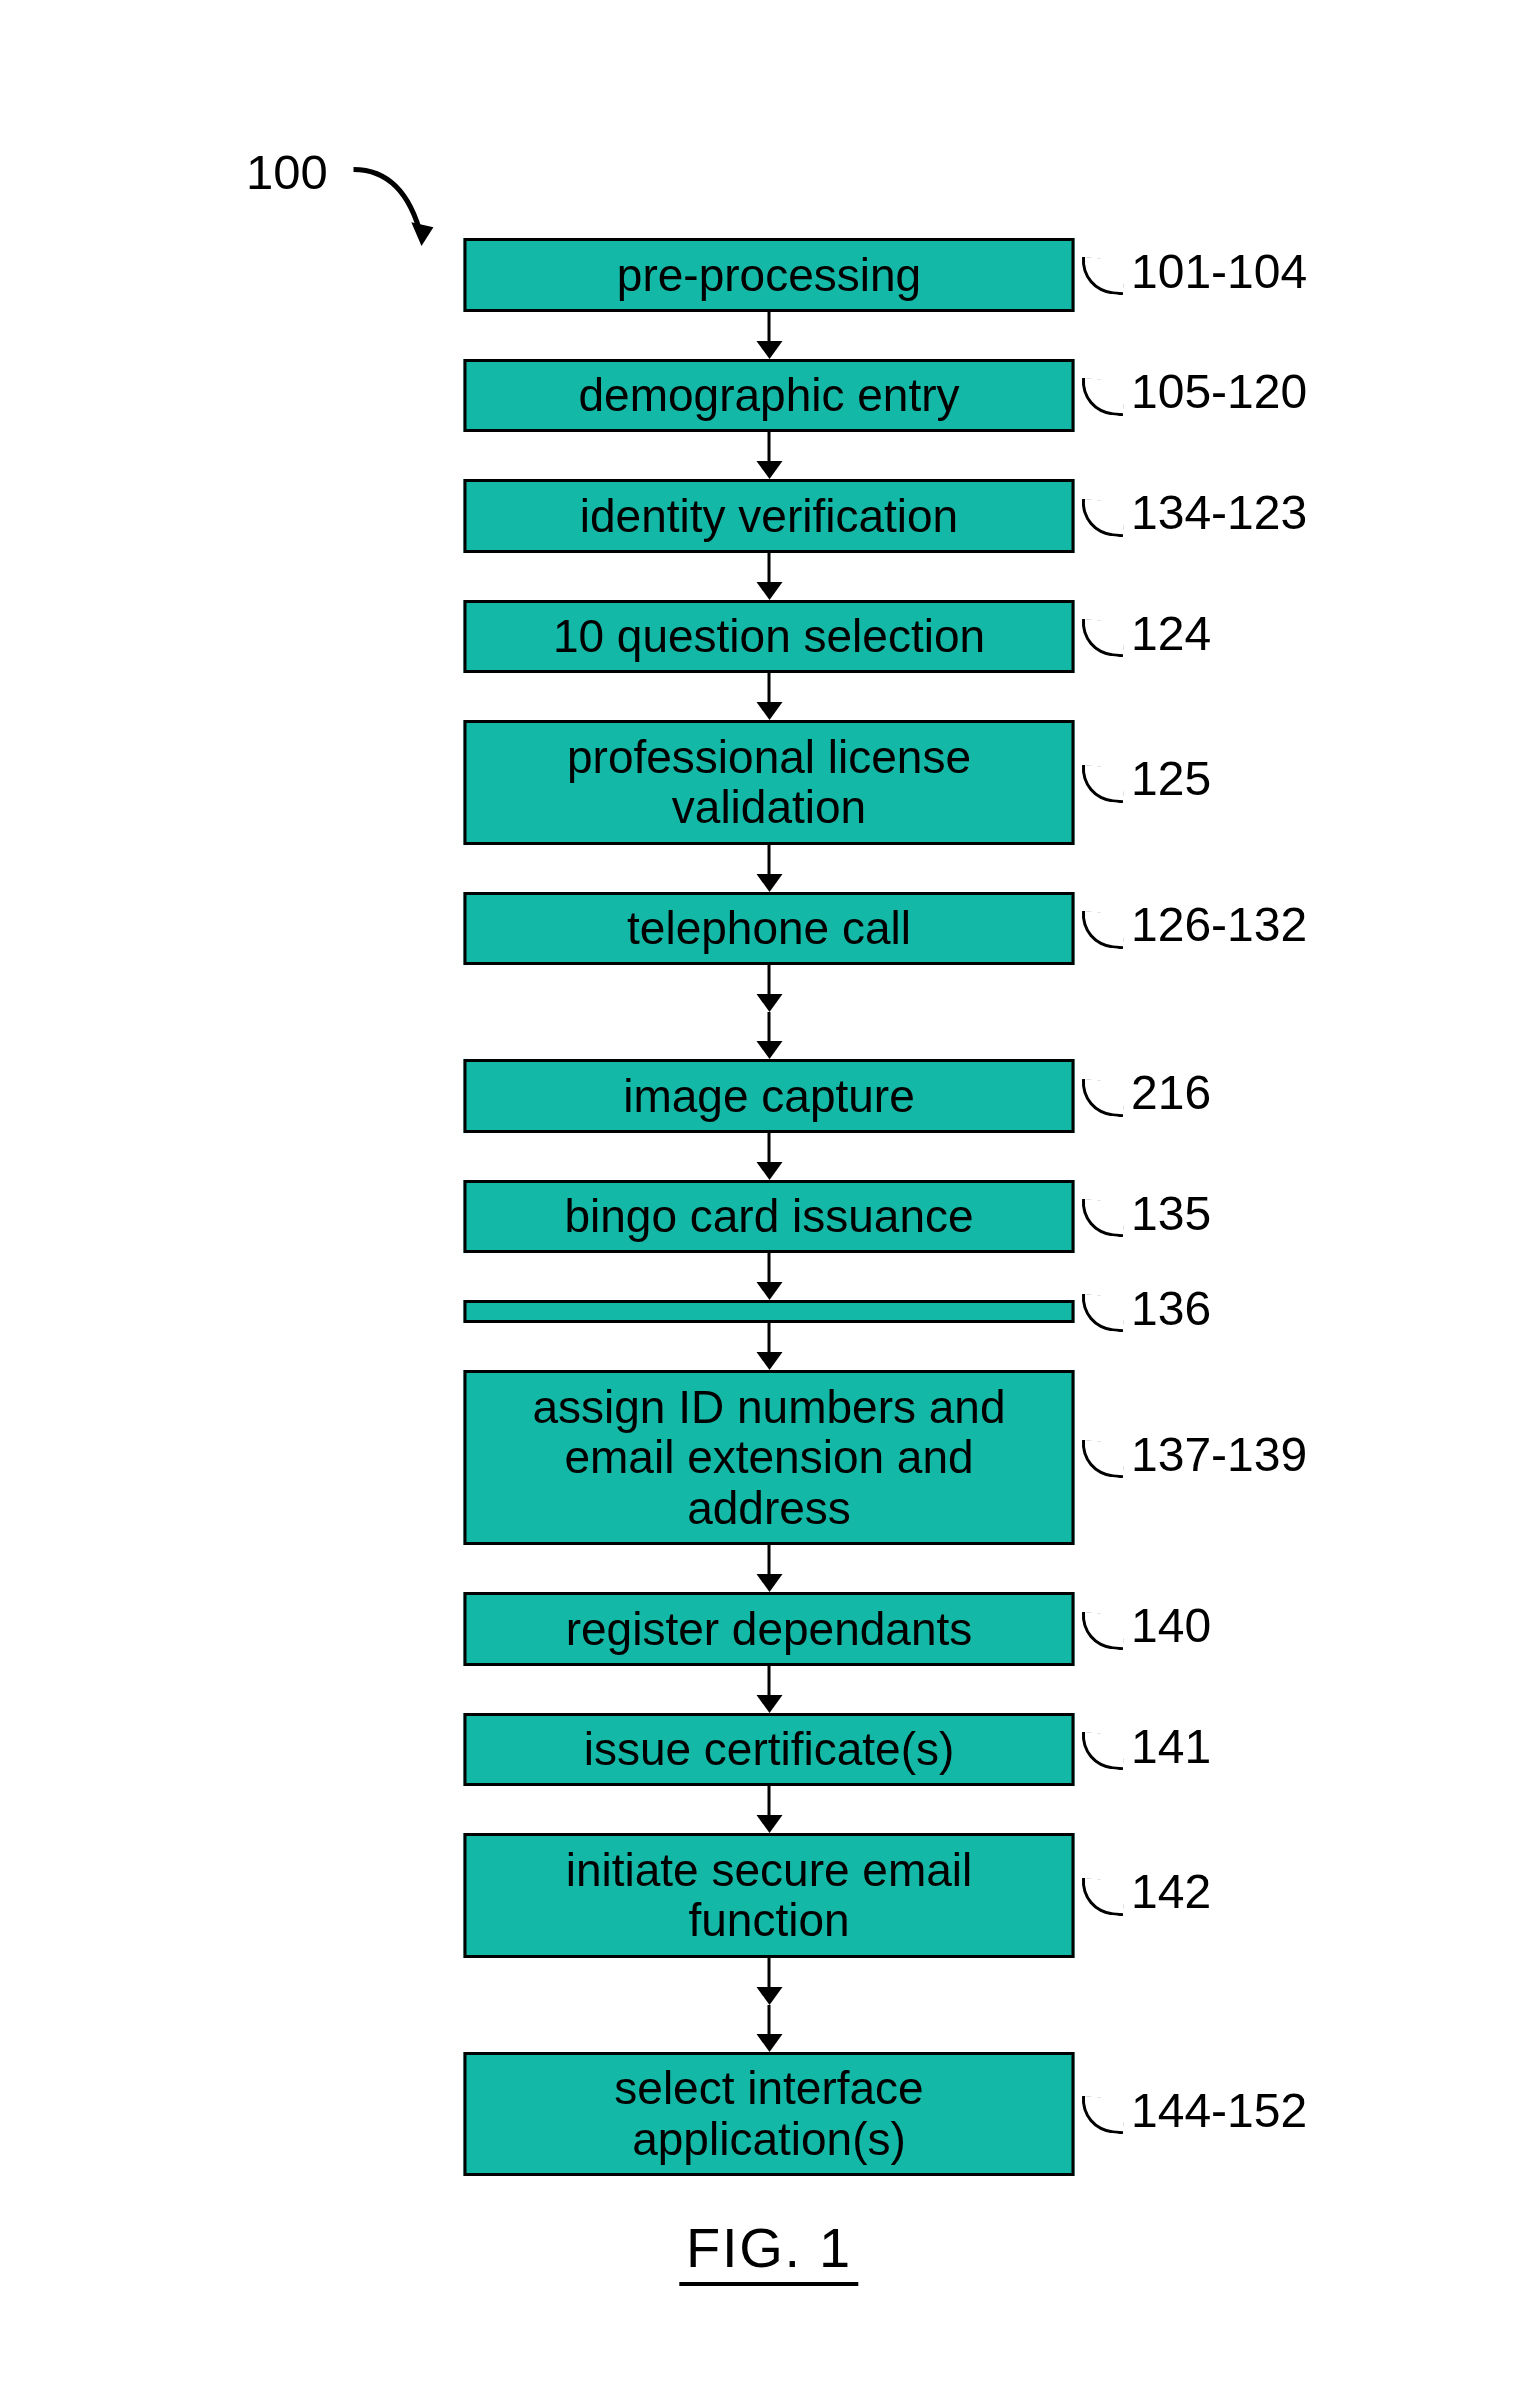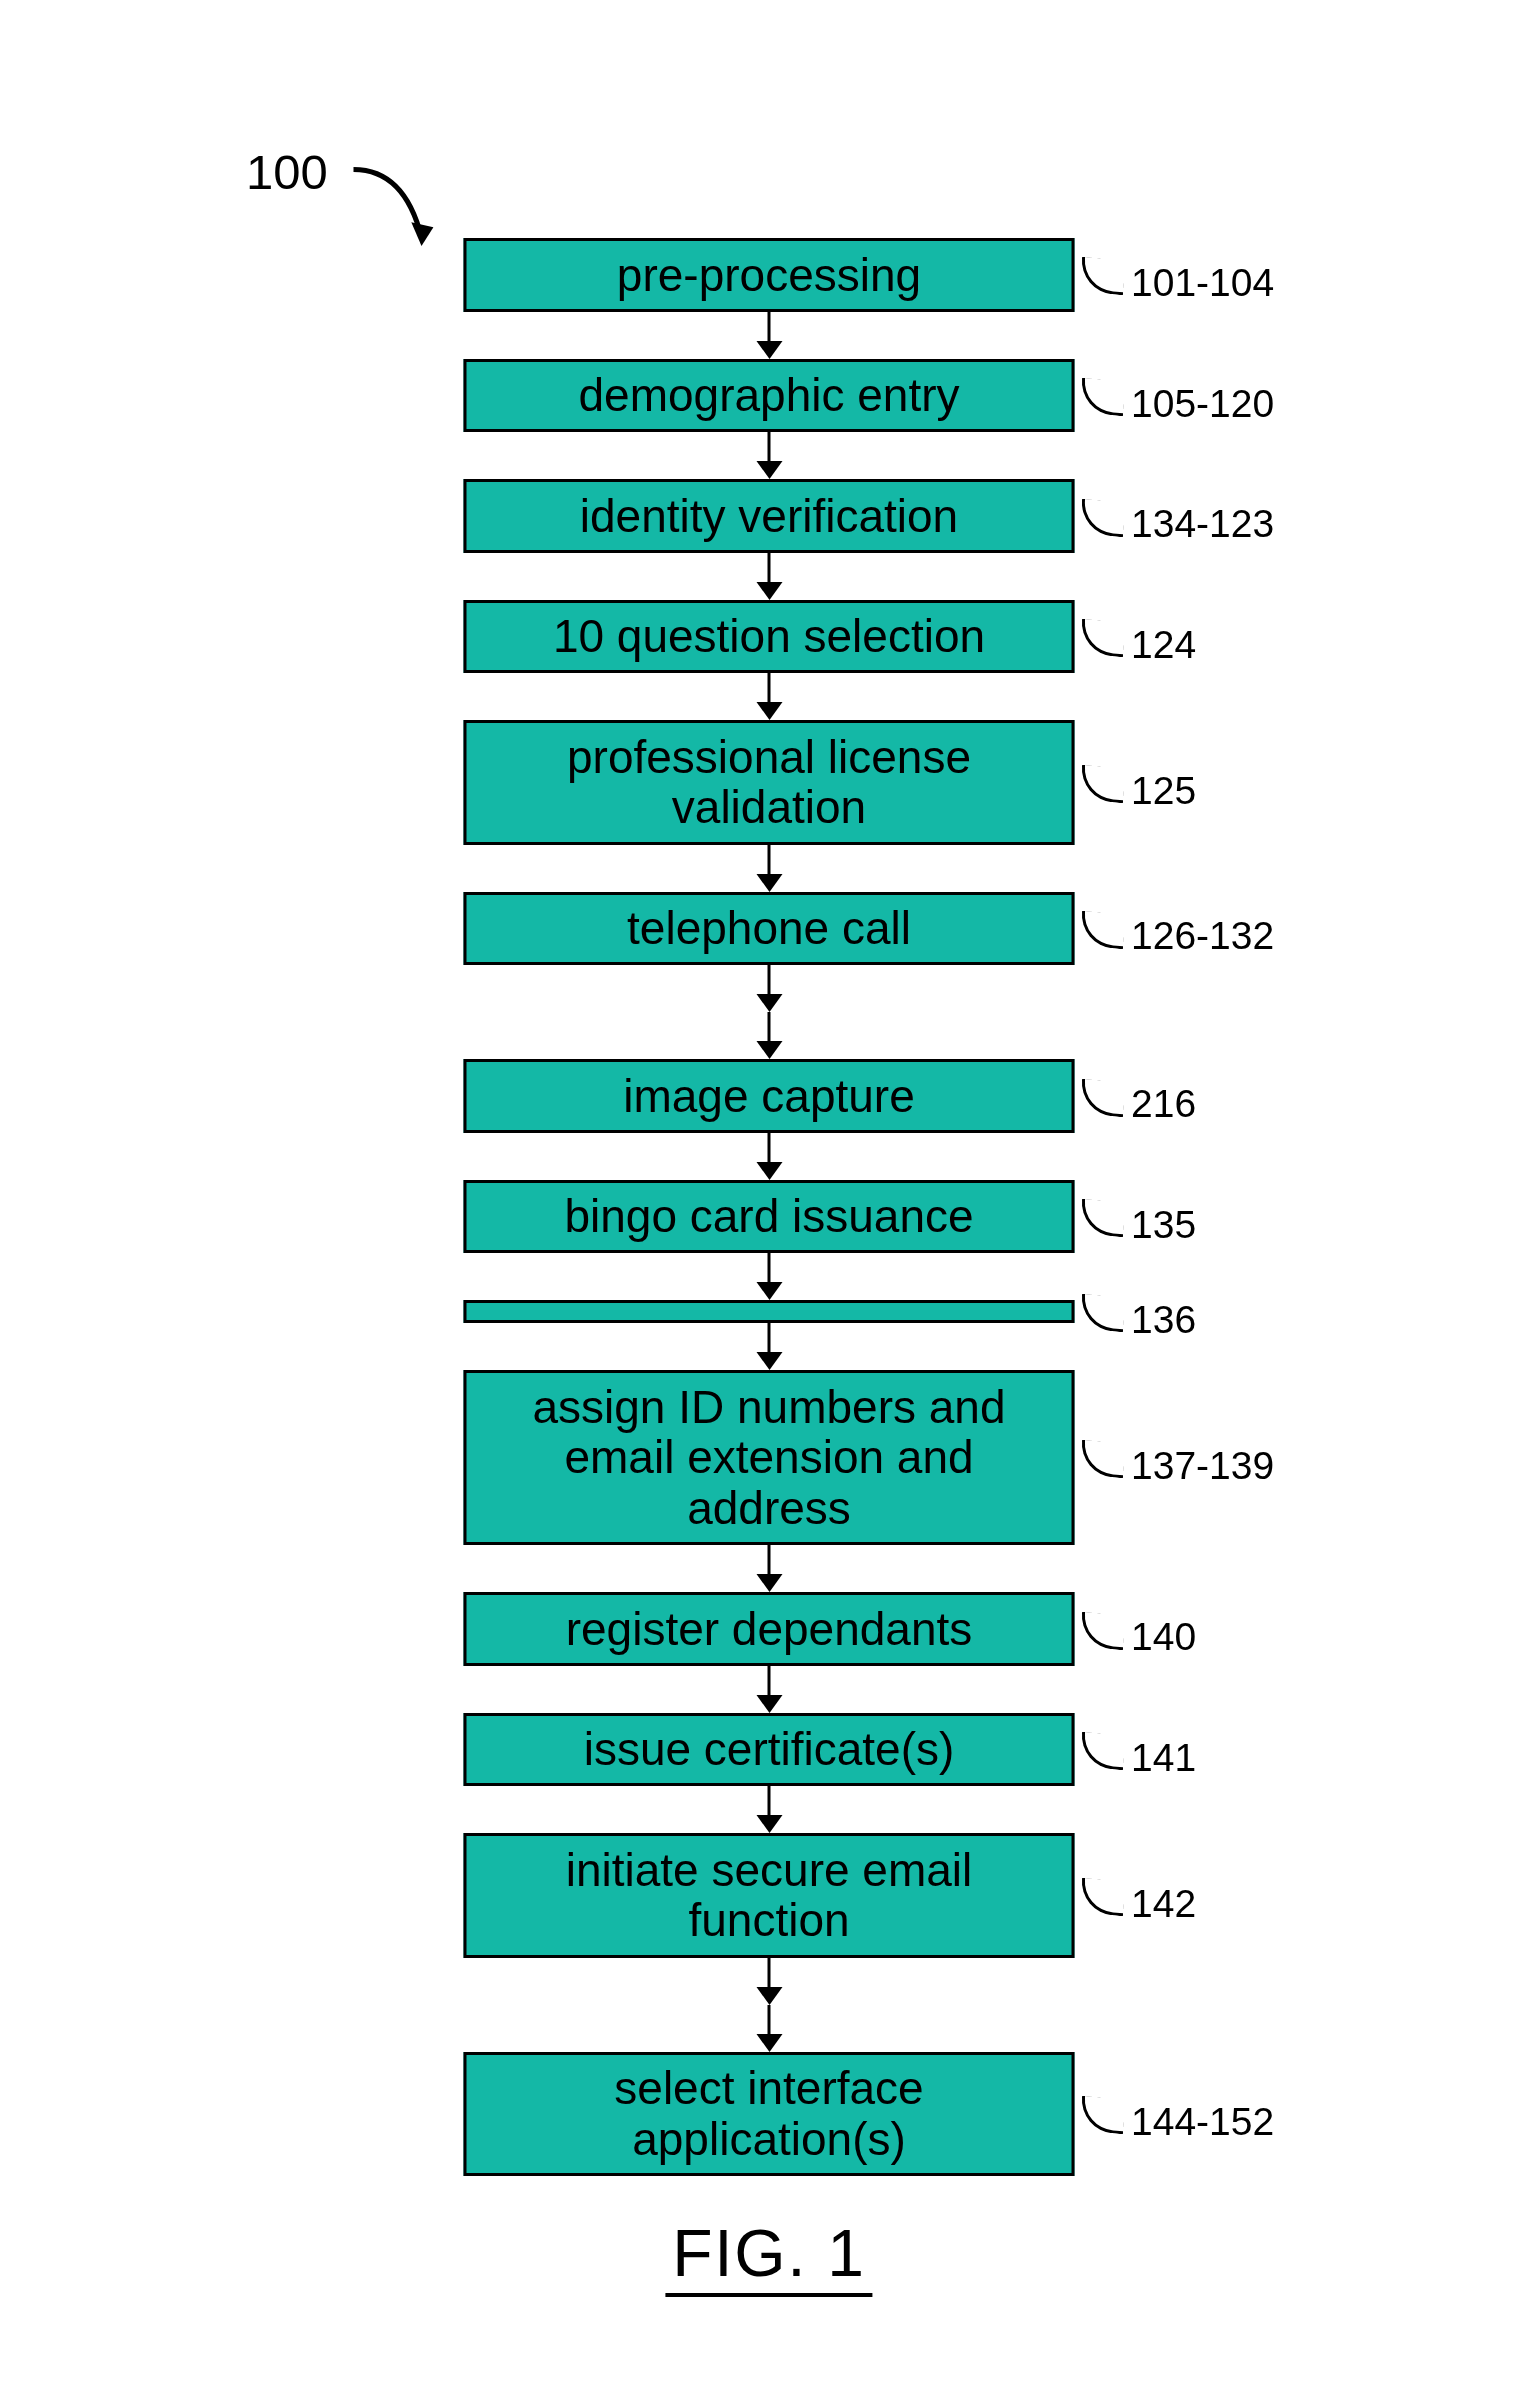--- a/index.html
+++ b/index.html
@@ -35,25 +35,25 @@
     position: relative;
   }
   .step.tall {
     
   }
   .ref-label {
     position: absolute;
     left: 100%;
     top: 50%;
     transform: translateY(-50%);
-    font-size: 39px;
+    font-size: 48px;
     white-space: nowrap;
     margin-left: 8.5px;
     display: flex;
-    align-items: flex-end;
+    align-items: flex-start;
   }
   .ref-curve {
     display: inline-block;
     width: 51px;
     height: 59px;
     position: relative;
   }
   .ref-curve::before {
     content: "";
     position: absolute;
@@ -81,21 +81,21 @@
     width: 0;
     height: 0;
     border-left: 13.6px solid transparent;
     border-right: 13.6px solid transparent;
     border-top: 18.7px solid #000;
   }
   .fig-title {
     position: absolute;
     left: 50%;
     transform: translateX(-50%);
-    font-size: 66px;
+    font-size: 56px;
     font-weight: 500;
     border-bottom: 4.2px solid #000;
     padding: 0 6.8px 1.7px 6.8px;
     letter-spacing: 1.7px;
   }
   .corner-label {
     position: absolute;
     font-size: 49px;
     display: flex;
     align-items: flex-start;

